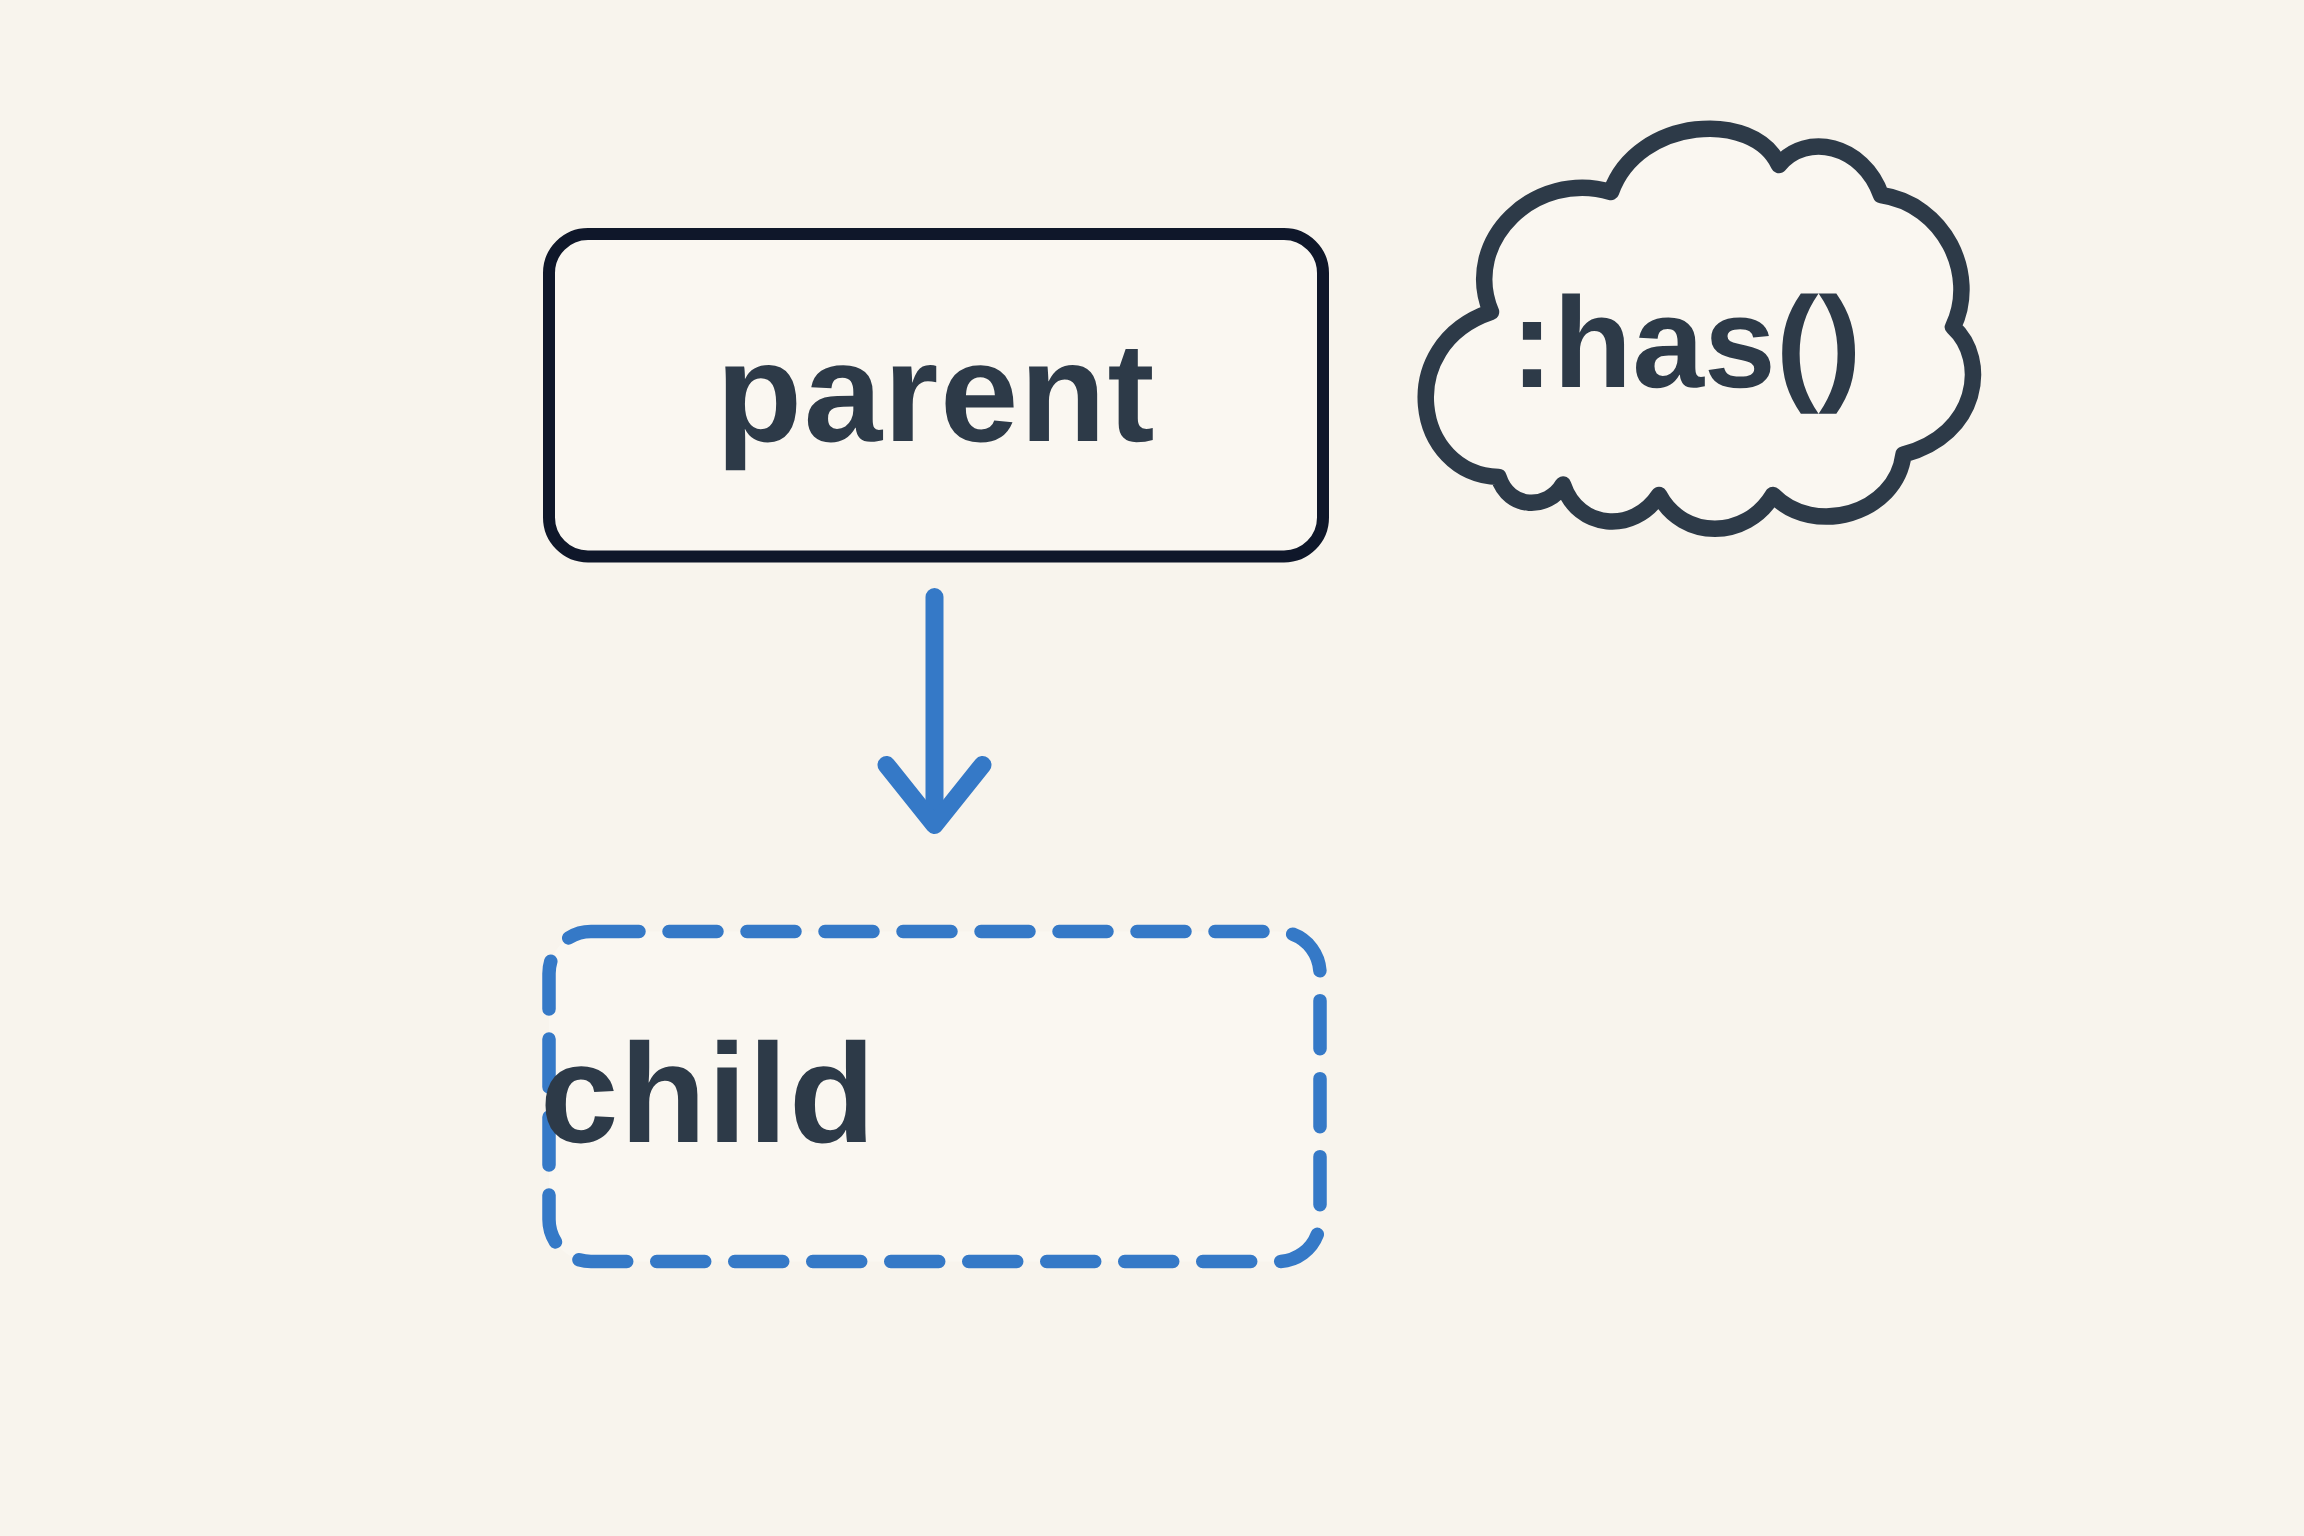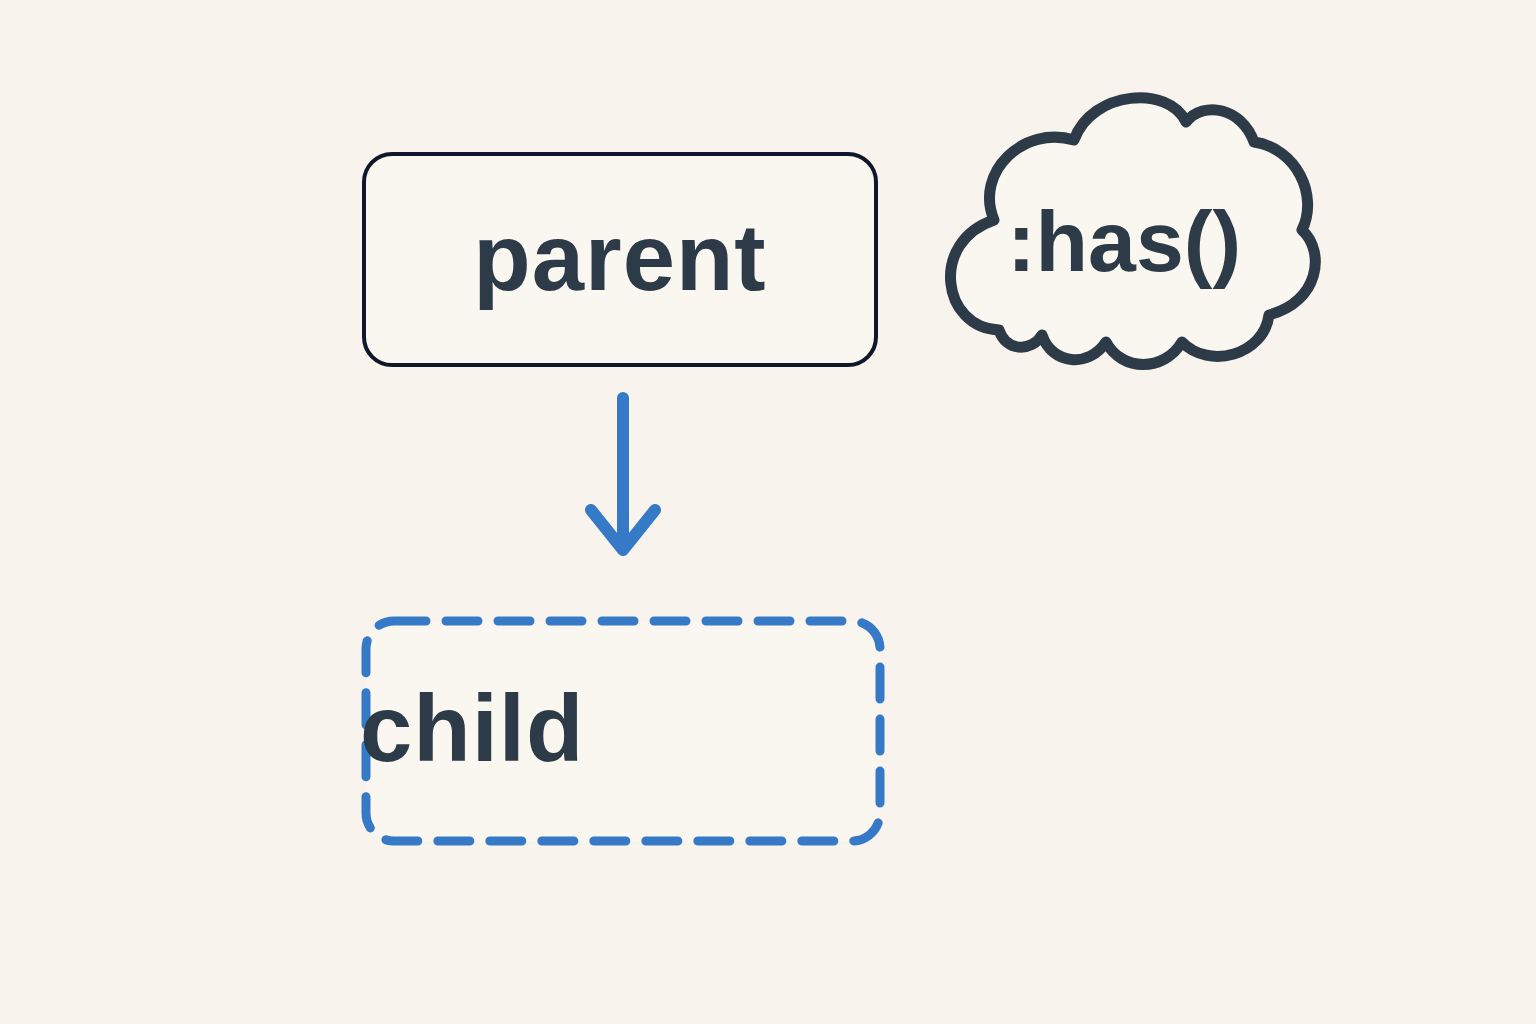--- a/index.html
+++ b/index.html
@@ -18,21 +18,21 @@
     overflow: hidden;
   }
 
   
   .parent-box {
     position: absolute;
     left: 362px;
     top: 152px;
     width: 508px;   
     height: 207px;  
-    border: 4px solid #0f172a;
+    border: 8px solid #0f172a;
     border-radius: 30px;
     background: #faf7f1;
     display: flex;
     align-items: center;
     justify-content: center;
   }
   .node-label {
     font-size: 94px;
     font-weight: 700;
     color: #2d3a48;
@@ -73,21 +73,21 @@
     height: 100%;
     display: flex;
     align-items: center;
     justify-content: flex-start;
   }
 
   
   .cloud-wrap {
     position: absolute;
     left: 922px;
-    top: 78px;
+    top: 66px;
     width: 404px;
     height: 306px;
   }
   .cloud-svg {
     position: absolute;
     left: 0;
     top: 0;
     width: 100%;
     height: 100%;
   }

